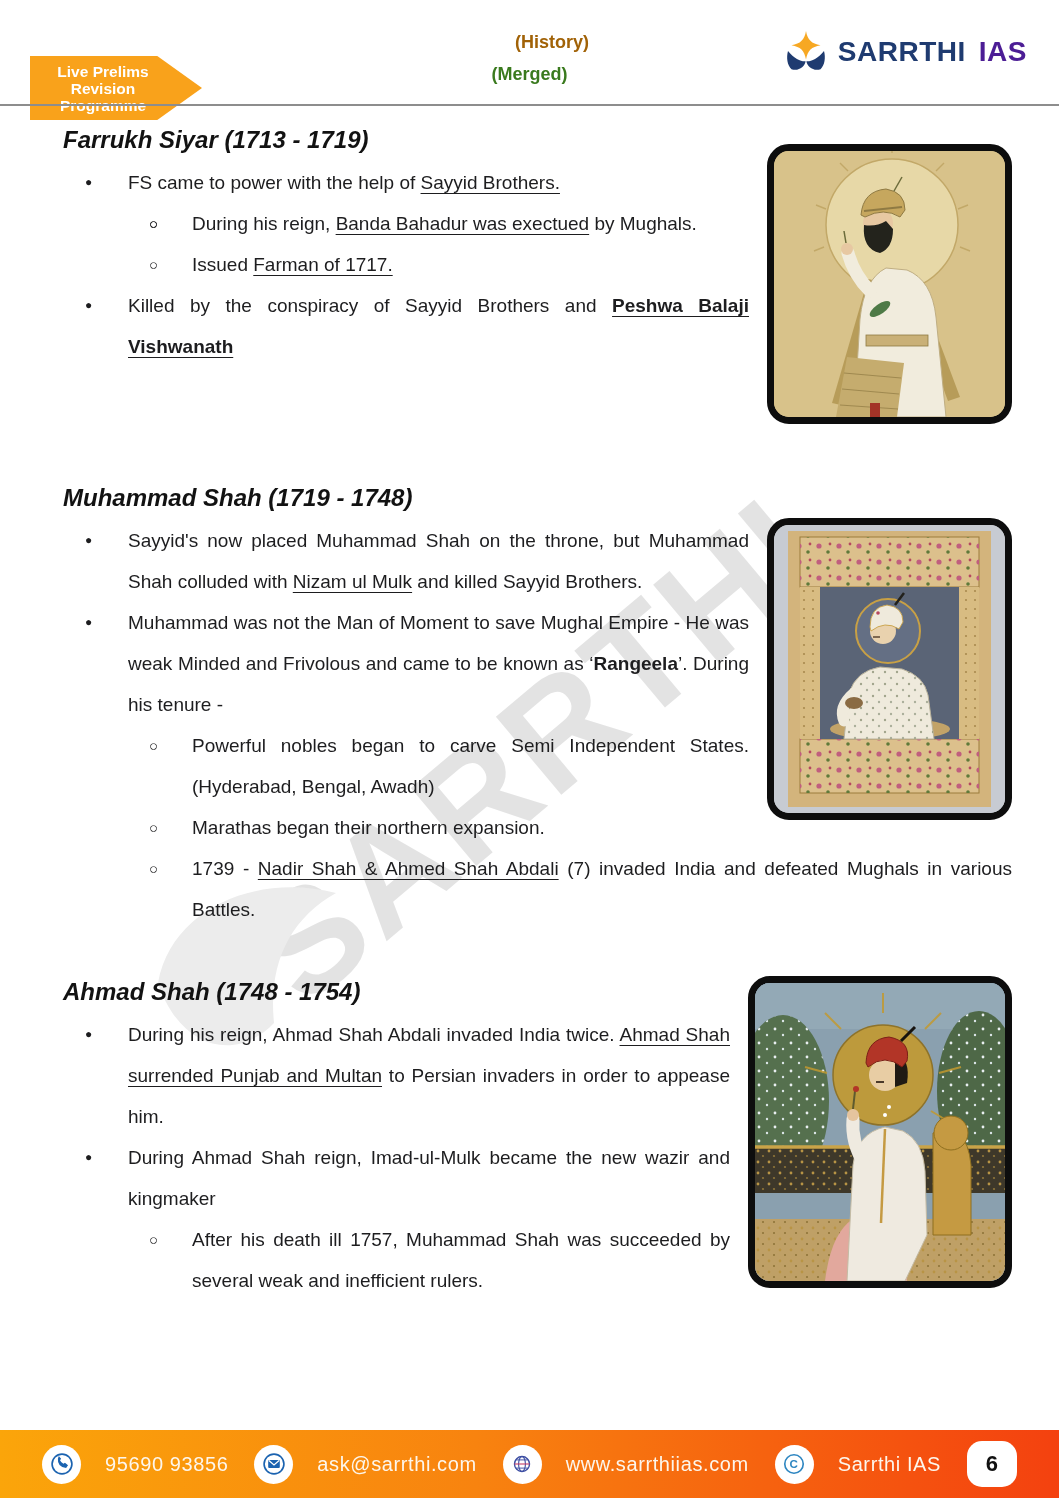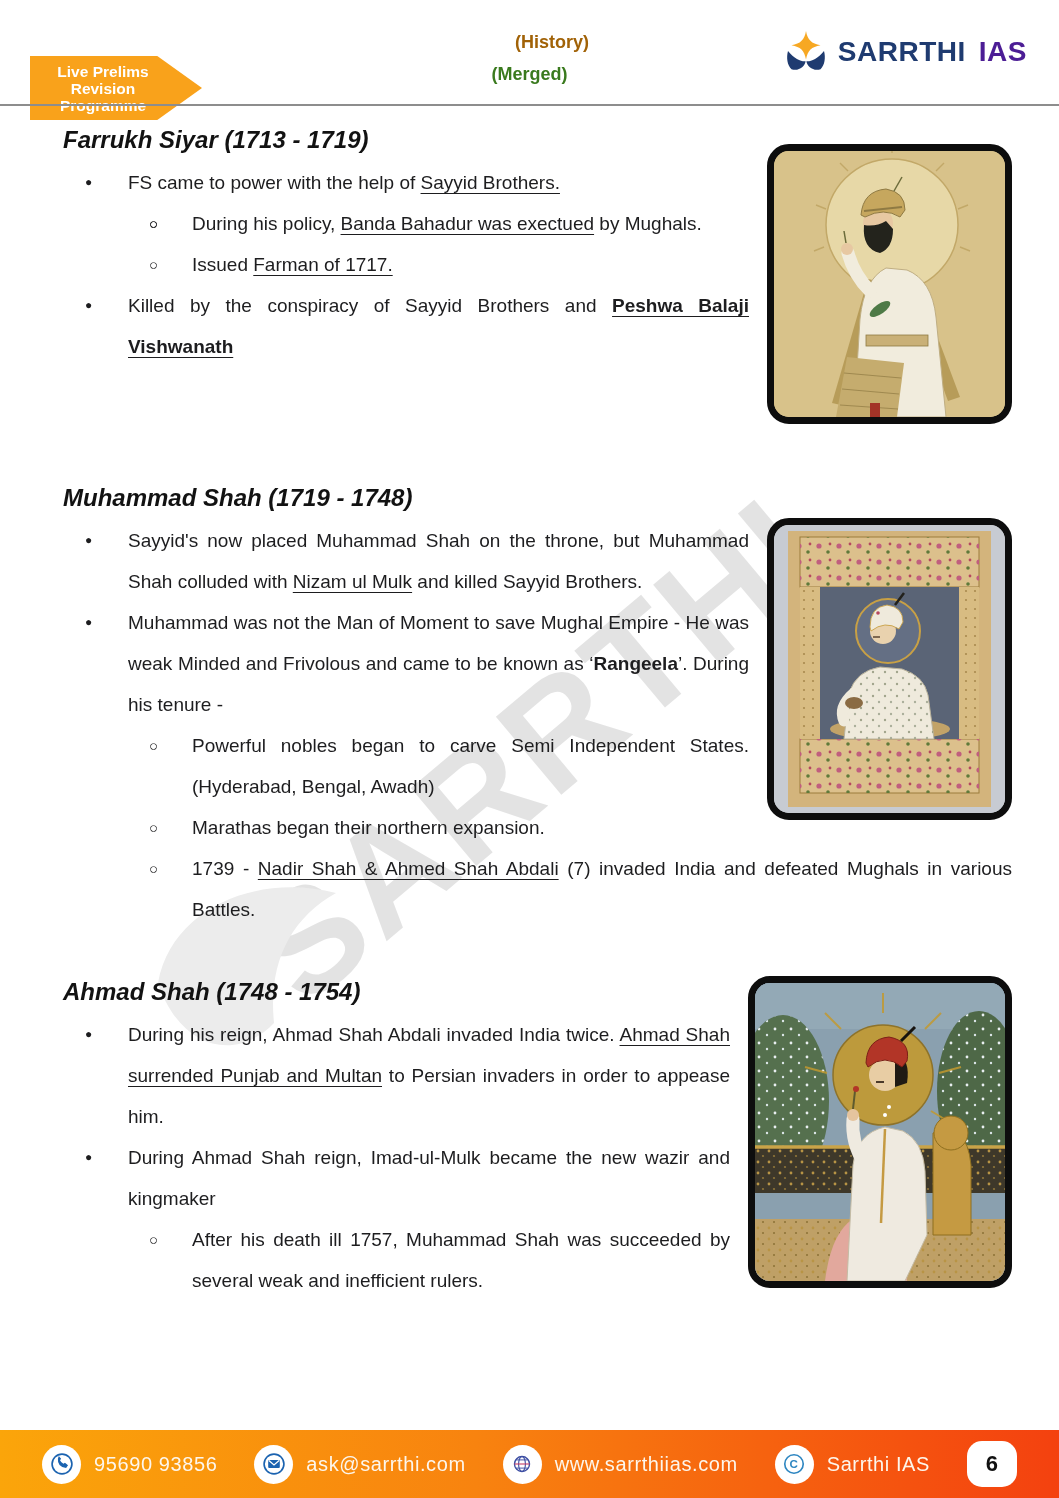--- a/index.html
+++ b/index.html
@@ -63,21 +63,21 @@
   .fig3 { margin-top:6px;  margin-bottom:8px; }
   .portrait svg { display:block; }
 
   
   .footer {
     position:absolute; z-index:2; left:0; top:1430px; width:100%; height:68px;
     background:linear-gradient(90deg,#FBA50A 0%,#F8830F 45%,#F4410F 100%);
     display:flex; align-items:center; justify-content:space-between;
     padding:0 42px; color:#FDF6EC; font-size:20px; letter-spacing:0.6px;
   }
-  .f-group { display:flex; align-items:center; gap:13px; }
+  .f-group { display:flex; align-items:center; gap:24px; }
   .f-circle {
     width:39px; height:39px; border-radius:50%; background:#fff;
     display:flex; align-items:center; justify-content:center; flex:0 0 auto;
   }
   .page-badge {
     width:50px; height:46px; border-radius:15px; background:#fff;
     display:flex; align-items:center; justify-content:center;
     color:#111; font-size:22px; font-weight:700; letter-spacing:0;
   }
 </style>
@@ -154,21 +154,21 @@
       <h2 class="sec-head">Farrukh Siyar (1713 - 1719)</h2>
       <div class="li l1">
           <span class="marker">●</span>
           <div class="txt"><span>FS came to power with the help of </span><span style="text-decoration: underline;">Sayyid Brothers.</span></div>
         </div>
       <div class="li l2">
           <span class="marker">○</span>
         </div>
       <div class="li l2">
           <span class="marker">○</span>
-          <div class="txt"><span>During his policy, </span><span style="text-decoration: underline;">Banda Bahadur was exectued</span><span> by Mughals.</span></div>
+          <div class="txt"><span>During his reign, </span><span style="text-decoration: underline;">Banda Bahadur was exectued</span><span> by Mughals.</span></div>
         </div>
       <div class="li l2">
           <span class="marker">○</span>
           <div class="txt"><span>Issued </span><span style="text-decoration: underline;">Farman of 1717.</span></div>
         </div>
       <div class="li l1">
           <span class="marker">●</span>
           <div class="txt"><span>Killed by the conspiracy of Sayyid Brothers and </span><span style="font-weight: 700; text-decoration: underline;">Peshwa Balaji Vishwanath</span></div>
         </div>
       <div style="clear:both"></div>

